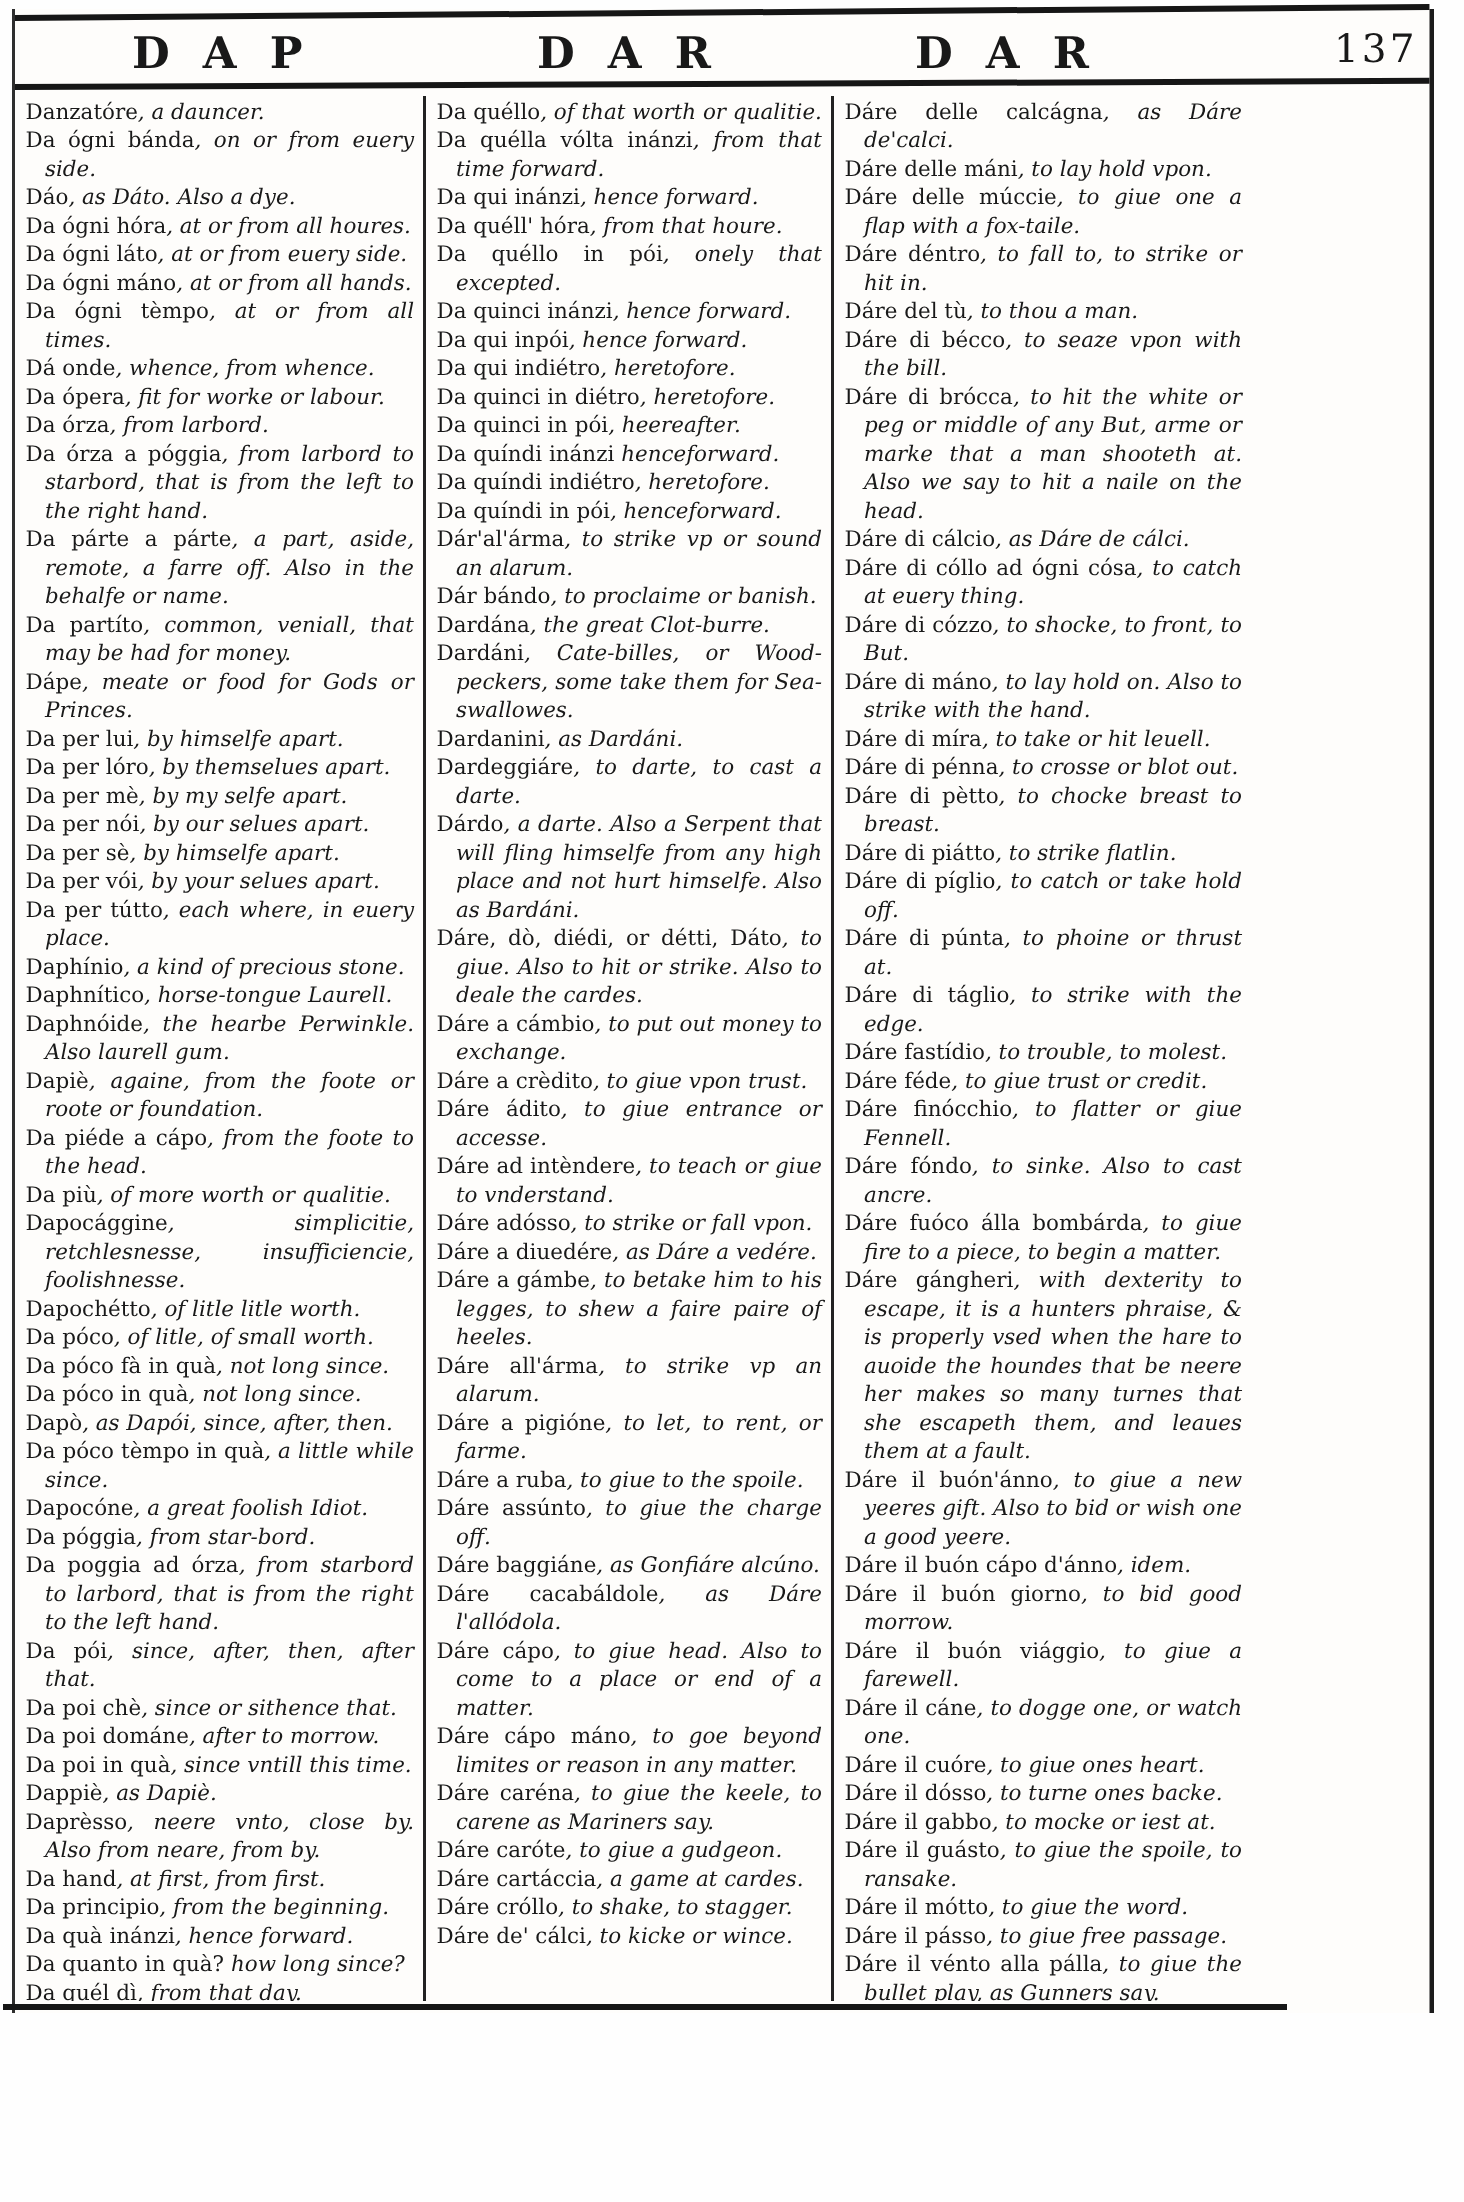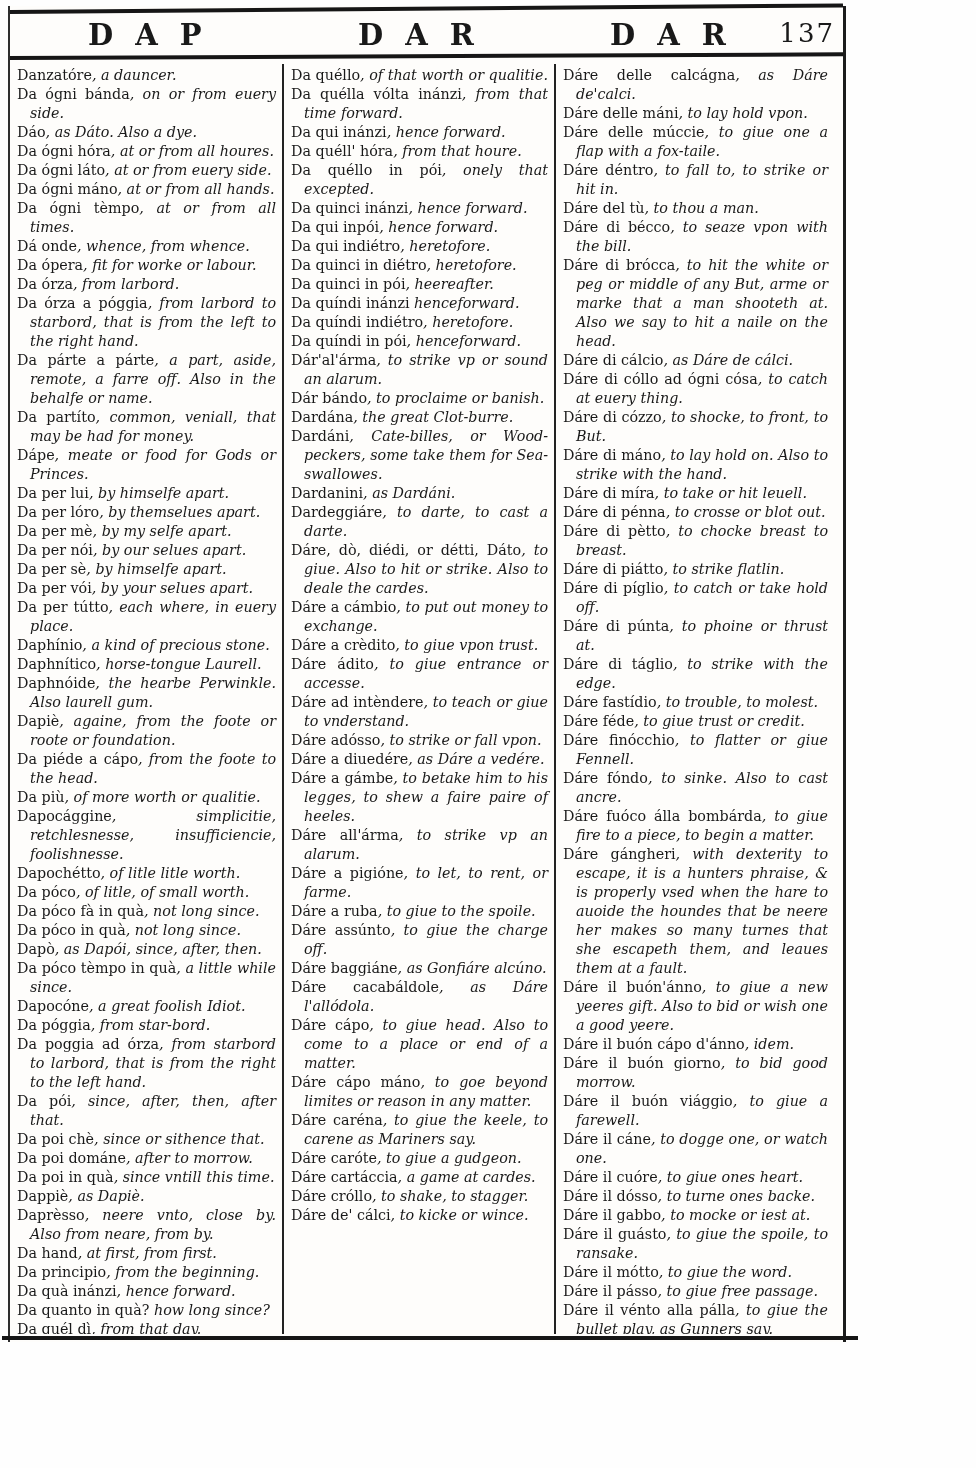--- a/index.html
+++ b/index.html
@@ -6,21 +6,21 @@
   .scan{
     position:relative;
     width:976px;height:1468px;
     background:#fefefe;
     font-family:"DejaVu Serif", serif;
     color:#191919;
     overflow:hidden;
   }
   .page{
     position:absolute;left:8px;top:6px;
-    width:838px;height:1336px;
+    width:948px;height:1336px;
     border-left:2px solid #2e2e2e;
     border-right:3px solid #1c1c1c;
     box-sizing:border-box;
     background:#fefdfb;
   }
   .rule{background:#161616;height:4px;width:100%;}
   .rule.top-rule{position:absolute;top:4px;left:0;transform:rotate(-0.45deg);transform-origin:left center;}
   .rule.under-head{position:absolute;top:50px;left:0;transform:rotate(-0.25deg);transform-origin:left center;}
   .rule.bottom-rule{position:absolute;bottom:2px;left:-8px;width:856px;height:4px;}
   .header{
@@ -134,20 +134,21 @@
           <div class="entry"><span class="head">Da quinci in pói</span><span class="def">, heereafter.</span></div>
           <div class="entry"><span class="head">Da quíndi inánzi</span><span class="def"> henceforward.</span></div>
           <div class="entry"><span class="head">Da quíndi indiétro</span><span class="def">, heretofore.</span></div>
           <div class="entry"><span class="head">Da quíndi in pói</span><span class="def">, henceforward.</span></div>
           <div class="entry"><span class="head">Dár'al'árma</span><span class="def">, to strike vp or sound an alarum.</span></div>
           <div class="entry"><span class="head">Dár bándo</span><span class="def">, to proclaime or banish.</span></div>
           <div class="entry"><span class="head">Dardána</span><span class="def">, the great Clot-burre.</span></div>
           <div class="entry"><span class="head">Dardáni</span><span class="def">, Cate-billes, or Wood-peckers, some take them for Sea-swallowes.</span></div>
           <div class="entry"><span class="head">Dardanini</span><span class="def">, as Dardáni.</span></div>
           <div class="entry"><span class="head">Dardeggiáre</span><span class="def">, to darte, to cast a darte.</span></div>
+          <div class="entry"><span class="head">Dárdo</span><span class="def">, a darte. Also a Serpent that will fling himselfe from any high place and not hurt himselfe. Also as Bardáni.</span></div>
           <div class="entry"><span class="head">Dáre, dò, diédi, or détti, Dáto</span><span class="def">, to giue. Also to hit or strike. Also to deale the cardes.</span></div>
           <div class="entry"><span class="head">Dáre a cámbio</span><span class="def">, to put out money to exchange.</span></div>
           <div class="entry"><span class="head">Dáre a crèdito</span><span class="def">, to giue vpon trust.</span></div>
           <div class="entry"><span class="head">Dáre ádito</span><span class="def">, to giue entrance or accesse.</span></div>
           <div class="entry"><span class="head">Dáre ad intèndere</span><span class="def">, to teach or giue to vnderstand.</span></div>
           <div class="entry"><span class="head">Dáre adósso</span><span class="def">, to strike or fall vpon.</span></div>
           <div class="entry"><span class="head">Dáre a diuedére</span><span class="def">, as Dáre a vedére.</span></div>
           <div class="entry"><span class="head">Dáre a gámbe</span><span class="def">, to betake him to his legges, to shew a faire paire of heeles.</span></div>
           <div class="entry"><span class="head">Dáre all'árma</span><span class="def">, to strike vp an alarum.</span></div>
           <div class="entry"><span class="head">Dáre a pigióne</span><span class="def">, to let, to rent, or farme.</span></div>

